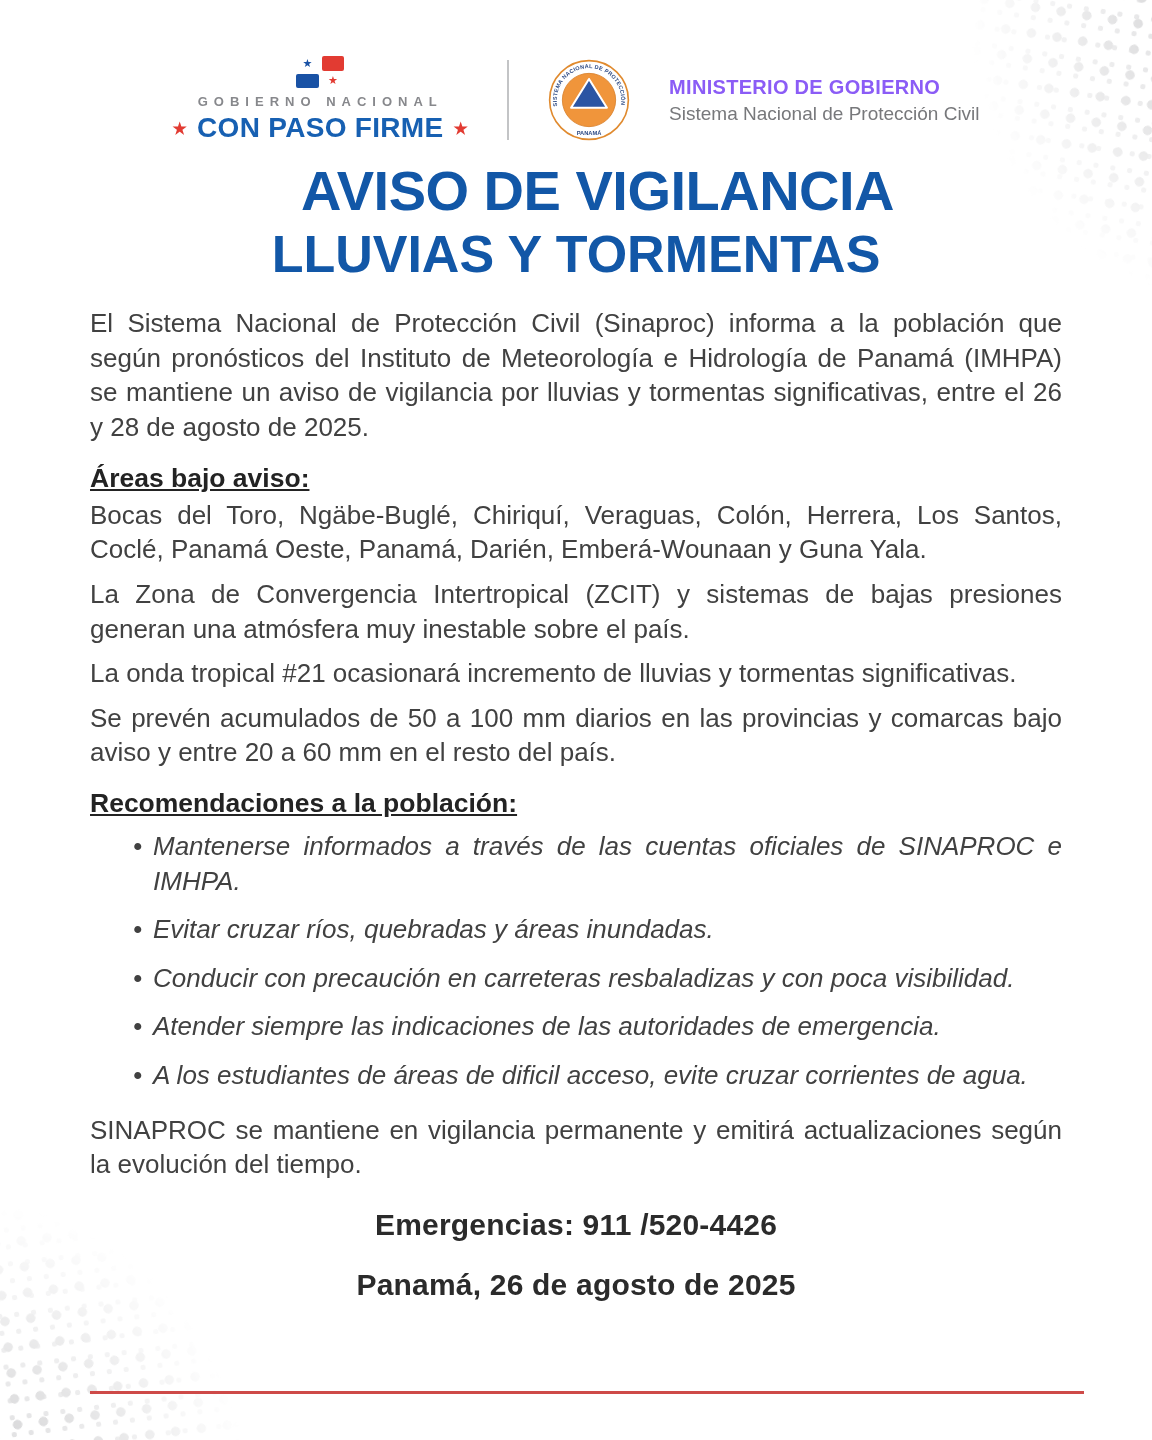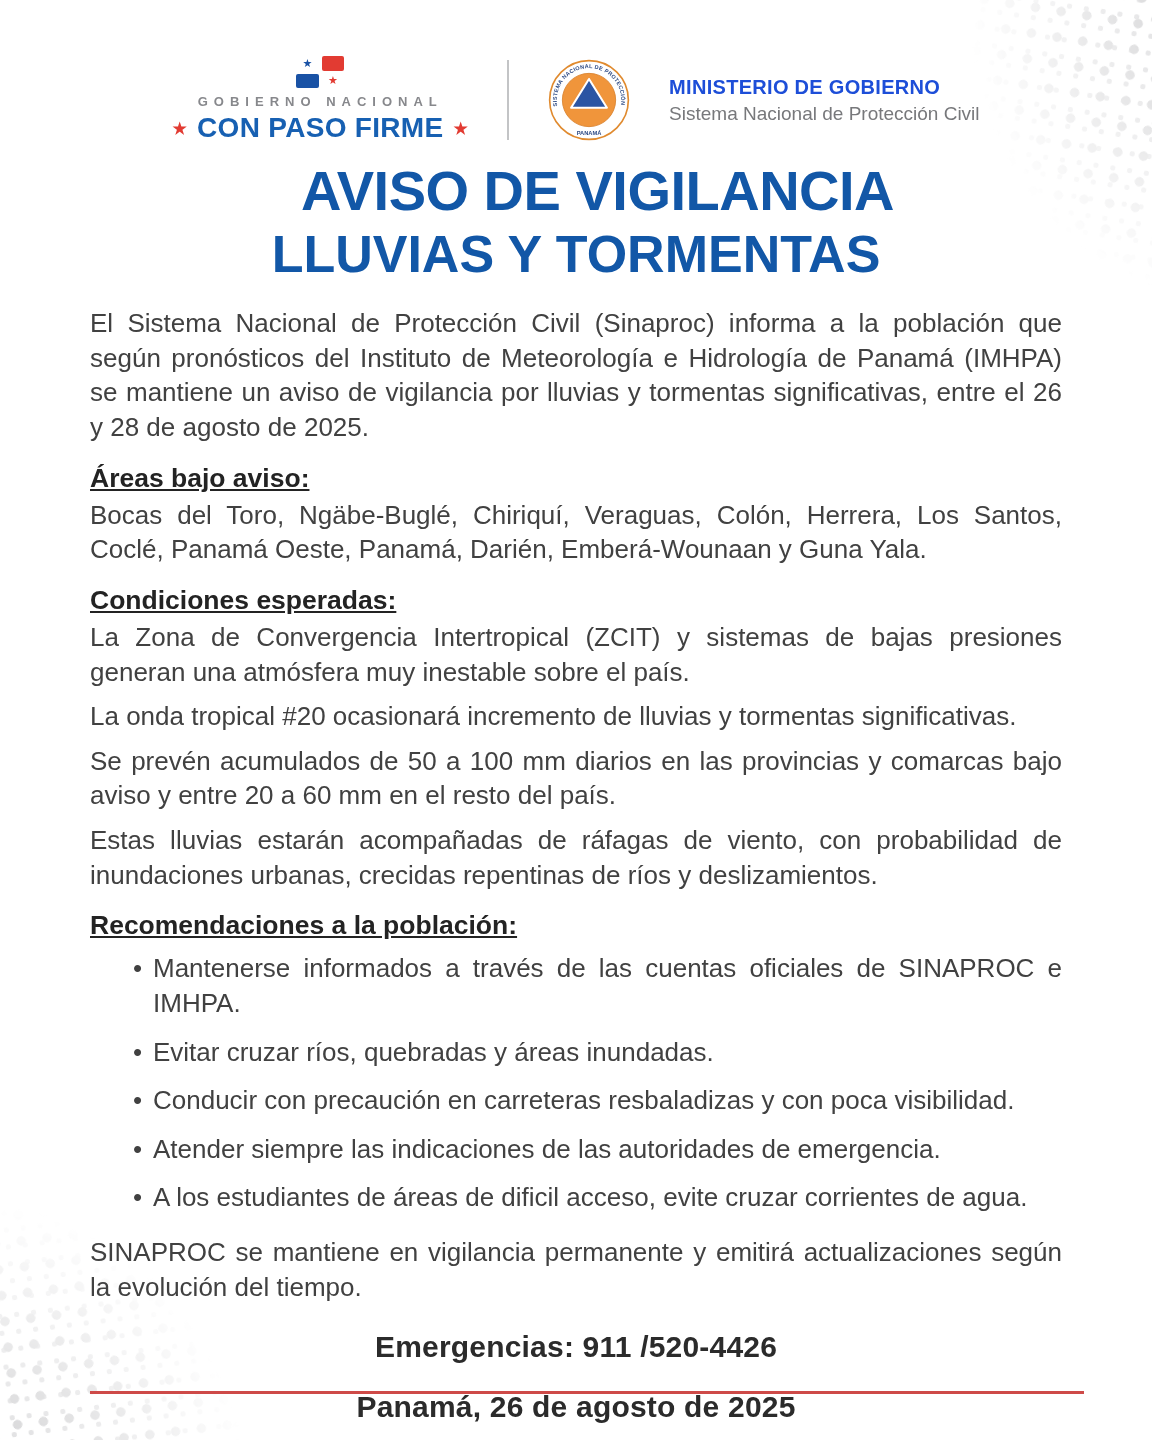--- a/index.html
+++ b/index.html
@@ -36,35 +36,35 @@
   .flag-cell.c-red  { background:#E23B32; border-radius:2px; }
   .flag-cell.c-blue { background:#1952A5; border-radius:2px; }
   .flag-cell.c-star-red::before { content:"\2605"; color:#E23B32; font-size:11px; line-height:1; }
   .gov-line1 { font-size:13px; letter-spacing:6px; color:#87888C; font-weight:600; white-space:nowrap; margin-bottom:3px; }
   .gov-line2 { display:flex; align-items:center; justify-content:center; gap:10px;
     font-size:28px; font-weight:800; color:#1760B2; letter-spacing:0.3px; white-space:nowrap; }
   .gov-line2 .star { color:#E23B32; font-size:16px; }
   .v-divider { width:2px; height:80px; background:#c3c4c6; }
   .seal { width:82px; height:82px; display:block; }
   .ministry { text-align:left; }
-  .ministry-title { font-size:20px; font-weight:700; color:#1d4ed8; letter-spacing:0.3px; }
+  .ministry-title { font-size:20px; font-weight:700; color:#8b5cf6; letter-spacing:0.3px; }
   .ministry-subtitle { font-size:19px; color:#77787B; margin-top:4px; }
 
   
   .title1 { position:relative; z-index:1; text-align:center; color:#1257A7; font-size:56px;
     font-weight:800; letter-spacing:-0.5px; line-height:1.04; margin:18px 0 0;padding-left:43px; }
   .title2 { position:relative; z-index:1; text-align:center; color:#1257A7; font-size:52px;
     font-weight:800; letter-spacing:0px; margin:4px 0 0; }
 
   
   .content { position:relative; z-index:1; padding:22px 90px 0; color:#414141;
     font-size:26px; line-height:1.33; }
   .content p { margin:0 0 10px; text-align:justify; }
   .content h3 { font-size:26.5px; font-weight:700; color:#232323; margin:16px 0 2px; text-align:left;text-decoration:underline; }
-  .recs { list-style:none; margin:8px 0 0; padding:0 0 0 40px; }
+  .recs { list-style:none; margin:8px 0 0; padding:0 0 0 40px;font-style:italic; }
   .recs li { position:relative; padding-left:23px; margin:0 0 14px; text-align:justify; }
   .recs li::before { content:"\2022"; position:absolute; left:3px; top:0; color:#414141; }
   .closing { margin-top:20px !important; }
 
   .footer-line { position:relative; z-index:1; text-align:center; font-weight:800; color:#2B2B2B;
     font-size:30px; letter-spacing:0.2px; margin:0; }
   .footer-emergency { margin-top:26px; }
   .footer-date { margin-top:26px; }
 
   .red-rule { position:absolute; z-index:1; left:90px; right:68px; bottom:46px; height:3px; background:#CE4A48; }
@@ -116,25 +116,23 @@
 
   <h1 class="title1">AVISO DE VIGILANCIA</h1>
   <h2 class="title2">LLUVIAS Y TORMENTAS</h2>
 
   <div class="content">
     <p>El Sistema Nacional de Protección Civil (Sinaproc) informa a la población que según pronósticos del Instituto de Meteorología e Hidrología de Panamá (IMHPA) se mantiene un aviso de vigilancia por lluvias y tormentas significativas, entre el 26 y 28 de agosto de 2025.</p>
 
     <h3>Áreas bajo aviso:</h3>
     <p>Bocas del Toro, Ngäbe-Buglé, Chiriquí, Veraguas, Colón, Herrera, Los Santos, Coclé, Panamá Oeste, Panamá, Darién, Emberá-Wounaan y Guna Yala.</p>
 
-    <h3>Condiciones esperadas:</h3>
     <p>La Zona de Convergencia Intertropical (ZCIT) y sistemas de bajas presiones generan una atmósfera muy inestable sobre el país.</p>
-    <p>La onda tropical #20 ocasionará incremento de lluvias y tormentas significativas.</p>
+    <p>La onda tropical #21 ocasionará incremento de lluvias y tormentas significativas.</p>
     <p>Se prevén acumulados de 50 a 100 mm diarios en las provincias y comarcas bajo aviso y entre 20 a 60 mm en el resto del país.</p>
-    <p>Estas lluvias estarán acompañadas de ráfagas de viento, con probabilidad de inundaciones urbanas, crecidas repentinas de ríos y deslizamientos.</p>
 
     <h3>Recomendaciones a la población:</h3>
     <ul class="recs">
       <li>Mantenerse informados a través de las cuentas oficiales de SINAPROC e IMHPA.</li>
       <li>Evitar cruzar ríos, quebradas y áreas inundadas.</li>
       <li>Conducir con precaución en carreteras resbaladizas y con poca visibilidad.</li>
       <li>Atender siempre las indicaciones de las autoridades de emergencia.</li>
       <li>A los estudiantes de áreas de dificil acceso, evite cruzar corrientes de agua.</li>
     </ul>
 

